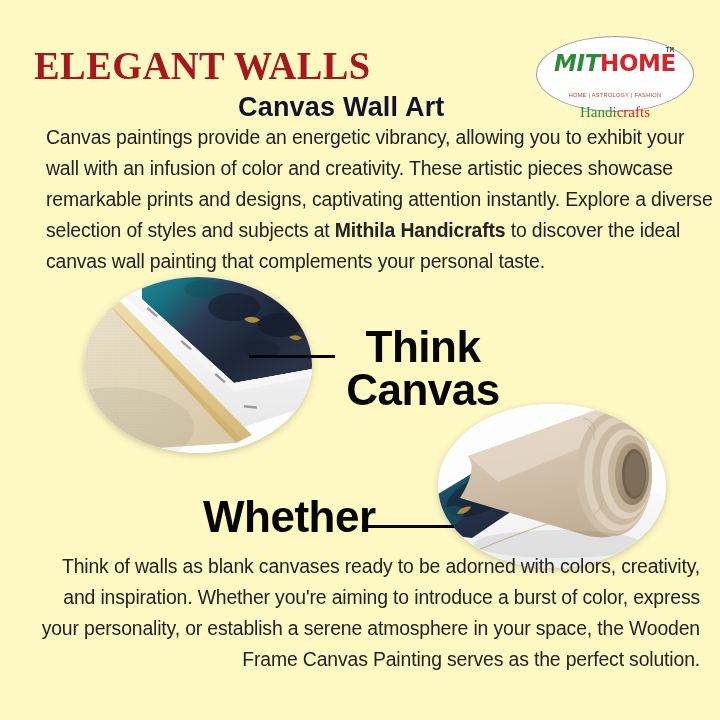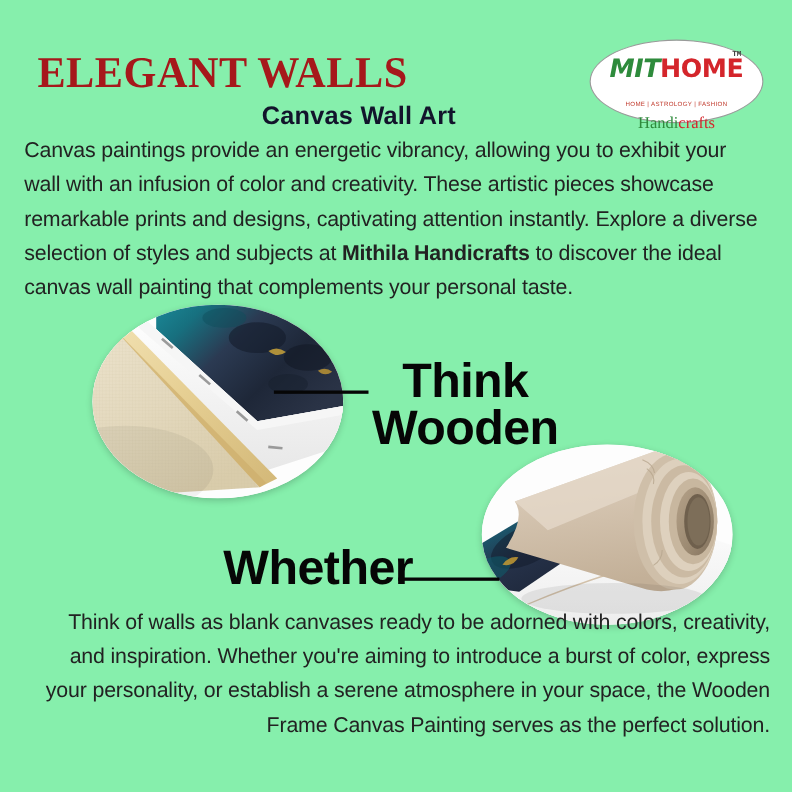--- a/index.html
+++ b/index.html
@@ -12,21 +12,21 @@
     height: 720px;
     font-family: "Liberation Sans", sans-serif;
     color: #1a1a1a;
     overflow: hidden;
     position: relative;
   }
   #page {
     position: relative;
     width: 720px;
     height: 720px;
-    background: #86efac;
+    background: #fef9c3;
     overflow: hidden;
   }
 
   
   .brand-title {
     position: absolute;
     left: 34px;
     top: 46px;
     font-family: "Liberation Serif", serif;
     font-weight: bold;
@@ -106,38 +106,38 @@
     white-space: nowrap;
   }
 
   
   .subtitle {
     position: absolute;
     left: 238px;
     top: 92px;
     font-family: "Liberation Sans", sans-serif;
     font-weight: bold;
-    font-size: 23px;
+    font-size: 27px;
     color: #12142b;
     letter-spacing: 0.2px;
     white-space: nowrap;
   }
 
   
   .para {
     position: absolute;
     font-family: "Liberation Sans", sans-serif;
     font-size: 19.4px;
     line-height: 31px;
     color: #222222;
     letter-spacing: -0.15px;
   }
   .para b { font-weight: bold; }
   #para-top {
-    left: 22px;
+    left: 46px;
     top: 122px;
     width: 670px;
   }
   #para-bottom {
     left: 30px;
     top: 551px;
     width: 670px;
     text-align: right;
   }
 
@@ -268,21 +268,21 @@
       <polygon points="-10,30 16,18 152,166 -10,176" fill="url(#linenG)"></polygon>
       <polygon points="-10,30 16,18 152,166 -10,176" fill="url(#weave)" opacity="0.7"></polygon>
 
       <ellipse cx="30" cy="150" rx="80" ry="40" fill="#000000" opacity="0.05"></ellipse>
     </svg>
   </div>
 
   <div class="leader" id="leader-frame"></div>
   <div class="callout" id="label-wooden-frame">
     <div>Think</div>
-    <div>Wooden</div>
+    <div>Canvas</div>
   </div>
 
   <div class="circle" id="circle-canvas">
     <svg viewBox="0 0 228 164" preserveAspectRatio="none">
       <defs>
         <linearGradient id="rollG" x1="0" y1="0" x2="0.2" y2="1">
           <stop offset="0%" stop-color="#ded0be"></stop>
           <stop offset="40%" stop-color="#d5c5b1"></stop>
           <stop offset="100%" stop-color="#c3b098"></stop>
         </linearGradient>

